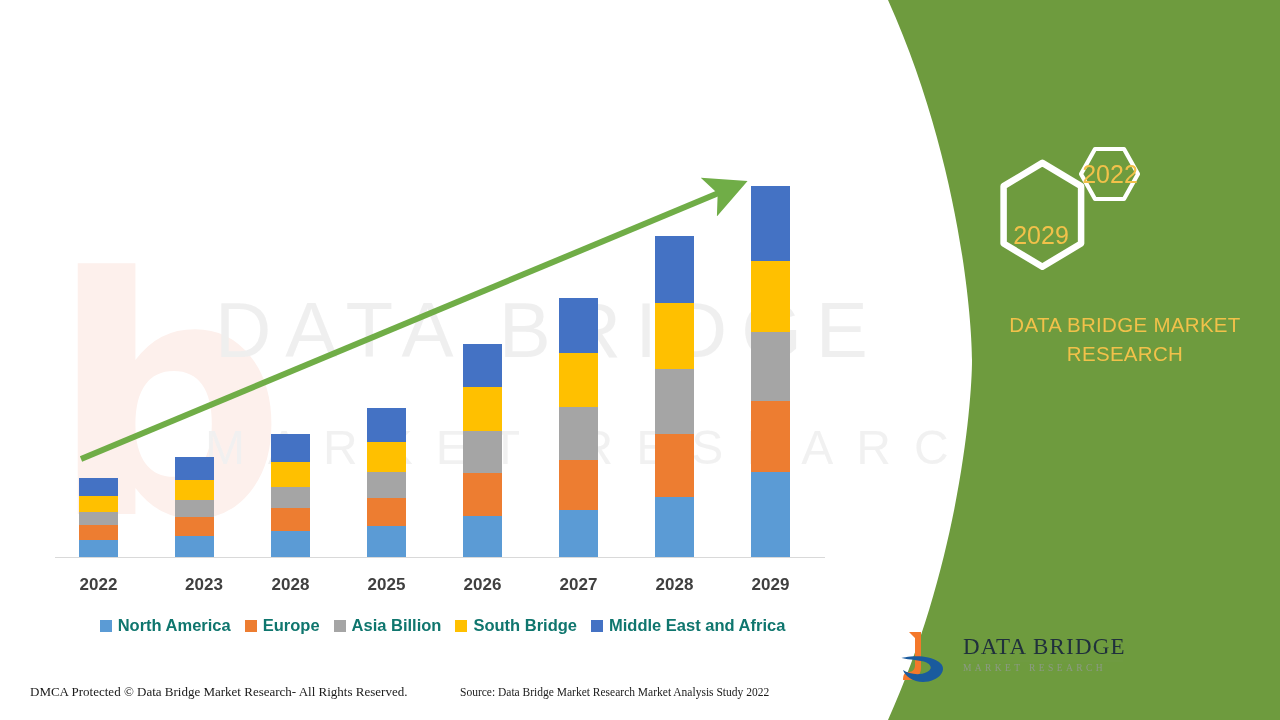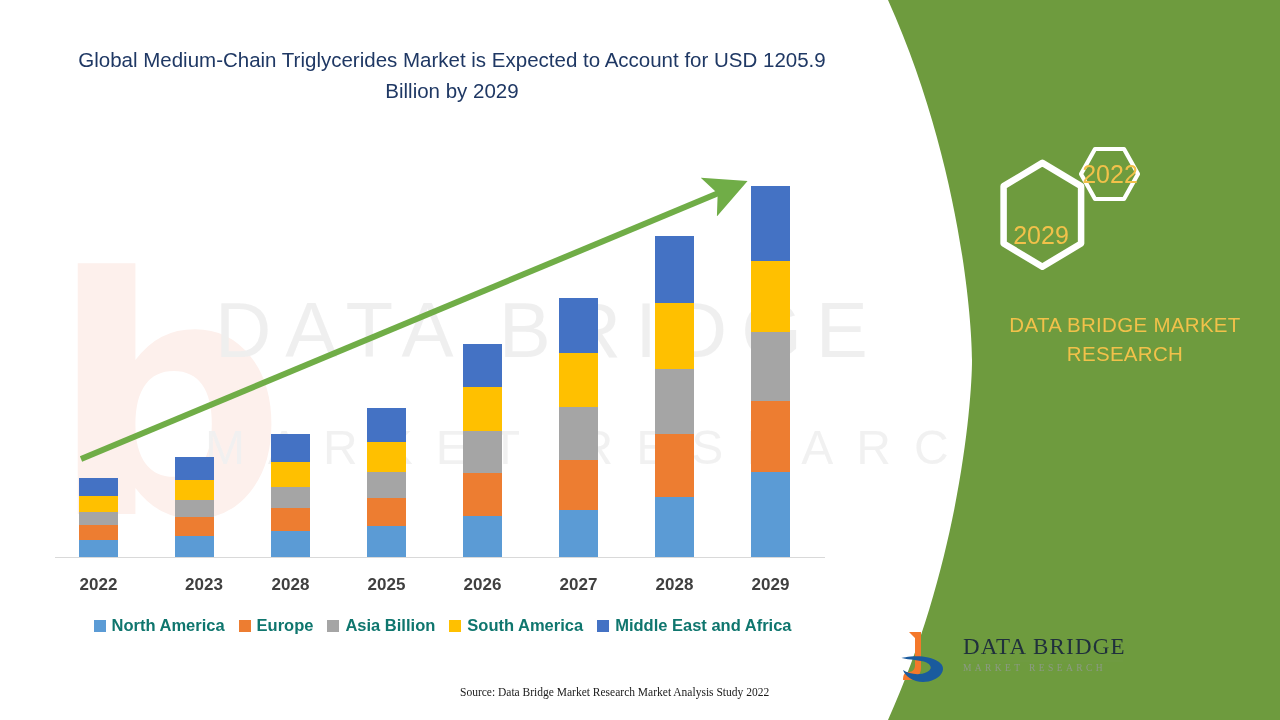--- a/index.html
+++ b/index.html
@@ -159,21 +159,20 @@
 <body>
 
 <div id="root">
 
   <div class="watermark">
     <div class="wm-b">b</div>
     <div class="wm-text wm-data">DATA BRIDGE</div>
     <div class="wm-text wm-market">MARKET RESEARCH</div>
   </div>
 
-  <div class="chart-title">Global Medium-Chain Triglycerides Market is Expected to Account for USD 1205.9 Billion by 2029</div>
 
   <div class="plot">
     <div class="axis-line"></div>
     <div id="bars">
         <div class="bar" style="left: 79px;">
           <div class="seg" title="Middle East and Africa 2022" style="height: 18px; background: rgb(68, 114, 196);"></div>
           <div class="seg" title="South America 2022" style="height: 16px; background: rgb(255, 192, 0);"></div>
           <div class="seg" title="Asia Pacific 2022" style="height: 13px; background: rgb(165, 165, 165);"></div>
           <div class="seg" title="Europe 2022" style="height: 15px; background: rgb(237, 125, 49);"></div>
           <div class="seg" title="North America 2022" style="height: 17px; background: rgb(91, 155, 213);"></div>
@@ -258,28 +257,29 @@
       <div class="legend-item">
         <span class="legend-swatch" style="background: rgb(237, 125, 49);"></span>
         <span class="legend-label">Europe</span>
       </div>
       <div class="legend-item">
         <span class="legend-swatch" style="background: rgb(165, 165, 165);"></span>
         <span class="legend-label">Asia Billion</span>
       </div>
       <div class="legend-item">
         <span class="legend-swatch" style="background: rgb(255, 192, 0);"></span>
-        <span class="legend-label">South America</span>
+        <span class="legend-label">South Bridge</span>
       </div>
       <div class="legend-item">
         <span class="legend-swatch" style="background: rgb(68, 114, 196);"></span>
         <span class="legend-label">Middle East and Africa</span>
       </div>
     </div>
 
+  <div class="footer-left">DMCA Protected © Data Bridge Market Research- All Rights Reserved.</div>
   <div class="footer-right">Source: Data Bridge Market Research Market Analysis Study 2022</div>
 
   <div class="green-panel">
     <svg width="440" height="720" viewBox="0 0 440 720">
       <path id="panel-shape" d="M 440 0 L 440 720 L 48 720 C 120 560 132 400 132 360 C 132 320 120 160 48 0 Z" fill="#6e9b3e"></path>
     </svg>
   </div>
 
 
   <div class="hex-wrap">

